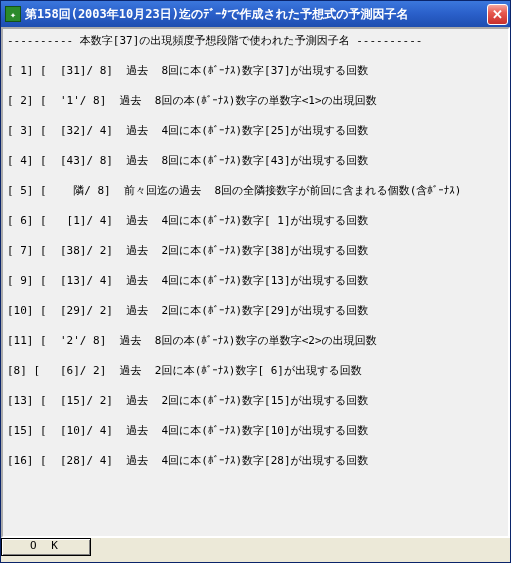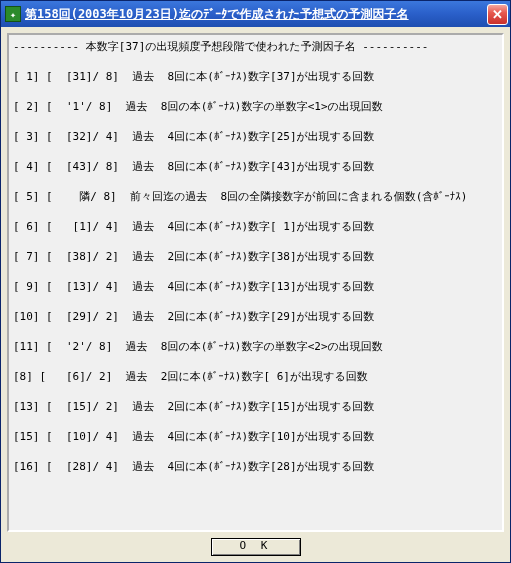--- a/index.html
+++ b/index.html
@@ -38,54 +38,52 @@
     display: inline-flex;
     align-items: center;
     justify-content: center;
     font-size: 10px;
     color: #fff;
   }
   .titlebar .title-text {
     flex: 1;
     white-space: nowrap;
     overflow: hidden;
-    text-decoration: underline;
   }
   .close-btn {
     width: 21px;
     height: 21px;
     background: linear-gradient(to bottom, #f5a7a0 0%, #e7594f 40%, #c9302c 100%);
     border: 1px solid #fff;
     border-radius: 3px;
     display: flex;
     align-items: center;
     justify-content: center;
     color: #fff;
     font-weight: bold;
     font-size: 13px;
     cursor: pointer;
     font-family: sans-serif;
   }
   .content {
     flex: 1;
-    margin: 6px;
     background: #f0f0f0;
     border: 2px inset #fff;
     padding: 4px;
     overflow: hidden;
     font-family: "MS Gothic", monospace;
     font-size: 11px;
     line-height: 15px;
     white-space: pre;
     color: #000;
   }
   .sep { text-align: left; }
   .btnbar {
     display: flex;
-    justify-content: center;
+    justify-content: flex-start;
     padding: 0 0 6px 0;
   }
   .ok-btn {
     width: 90px;
     height: 18px;
     background: #ece9d8;
     border: 1px solid #000;
     box-shadow: inset 1px 1px 0 #fff, inset -1px -1px 0 #808080;
     font-size: 11px;
     font-family: "MS Gothic", monospace;

